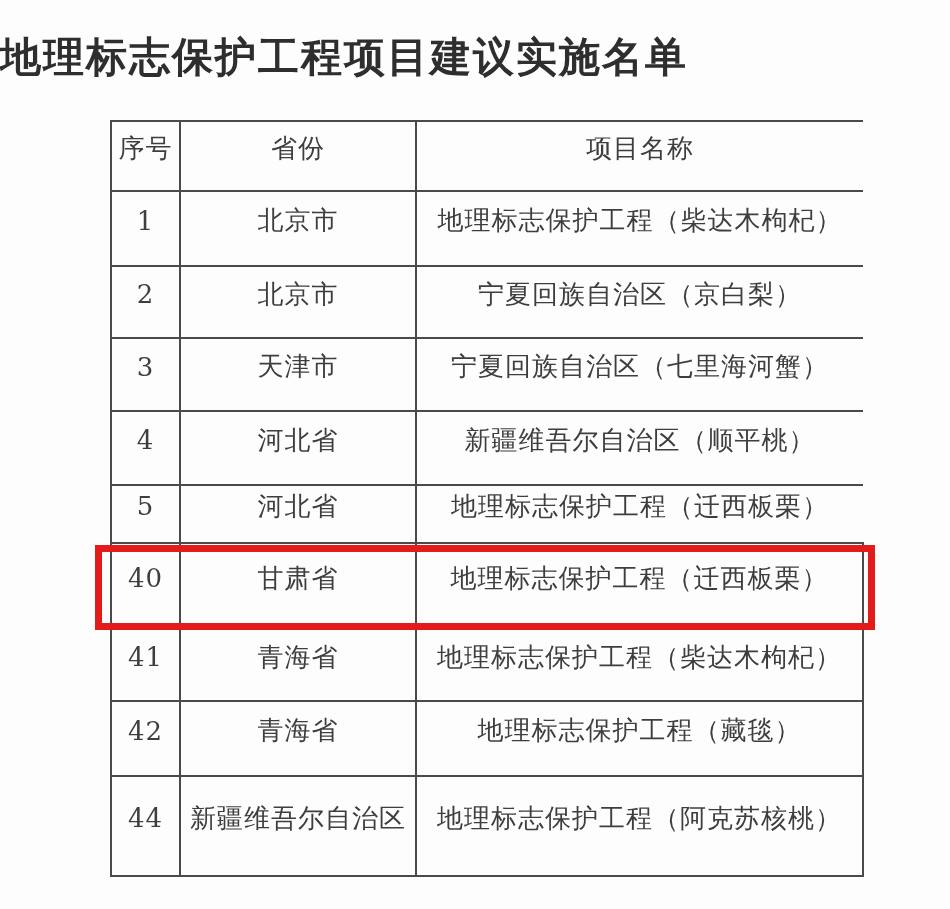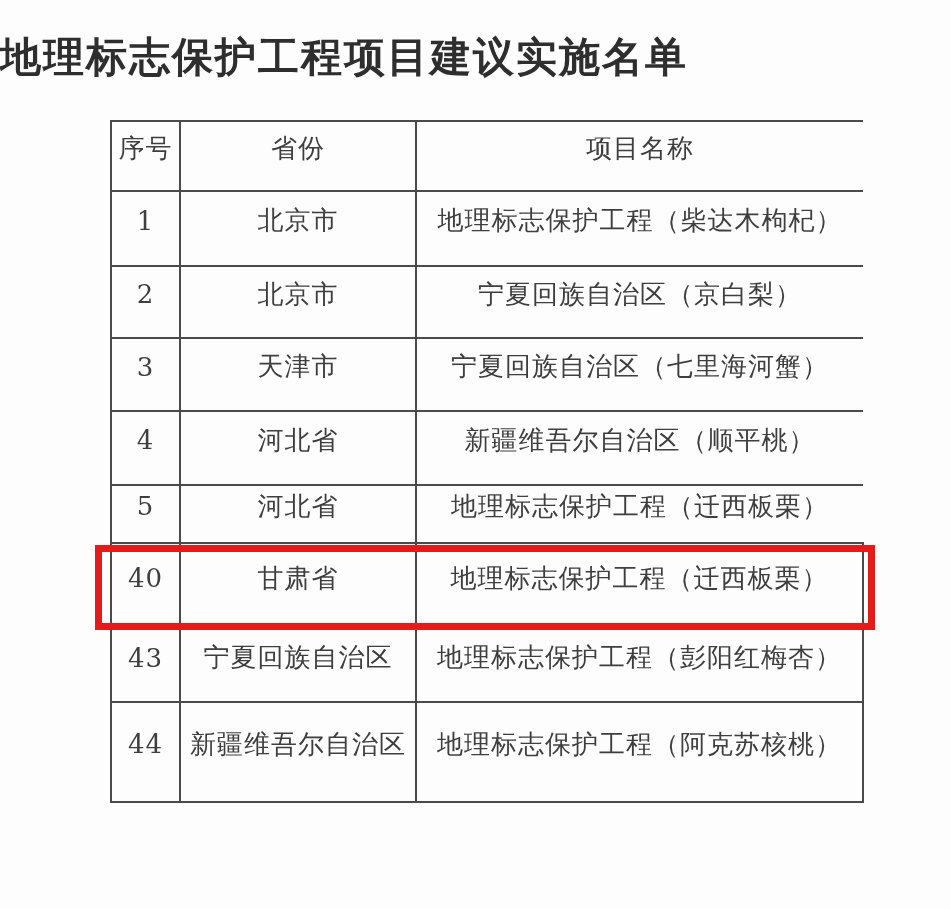--- a/index.html
+++ b/index.html
@@ -113,24 +113,29 @@
         <tr class="upper" style="height: 58px;">
       <td class="col-no">5</td>
       <td class="col-province">河北省</td>
       <td class="col-project">地理标志保护工程（迁西板栗）</td>
     </tr>
         <tr class="highlighted" style="height: 86px; margin-left: 18px;">
       <td class="col-no">40</td>
       <td class="col-province">甘肃省</td>
       <td class="col-project">地理标志保护工程（迁西板栗）</td>
     </tr>
-        <tr style="height: 73px;">
-      <td class="col-no">43</td>
-      <td class="col-province">宁夏回族自治区</td>
-      <td class="col-project">地理标志保护工程（彭阳红梅杏）</td>
+        <tr style="height: 72px;">
+      <td class="col-no">41</td>
+      <td class="col-province">青海省</td>
+      <td class="col-project">地理标志保护工程（柴达木枸杞）</td>
+    </tr>
+        <tr style="height: 75px;">
+      <td class="col-no">42</td>
+      <td class="col-province">青海省</td>
+      <td class="col-project">地理标志保护工程（藏毯）</td>
     </tr>
         <tr style="height: 100px;">
       <td class="col-no">44</td>
       <td class="col-province">新疆维吾尔自治区</td>
       <td class="col-project">地理标志保护工程（阿克苏核桃）</td>
     </tr>
       </tbody>
   </table>
 
   <div class="highlight-box"></div>

